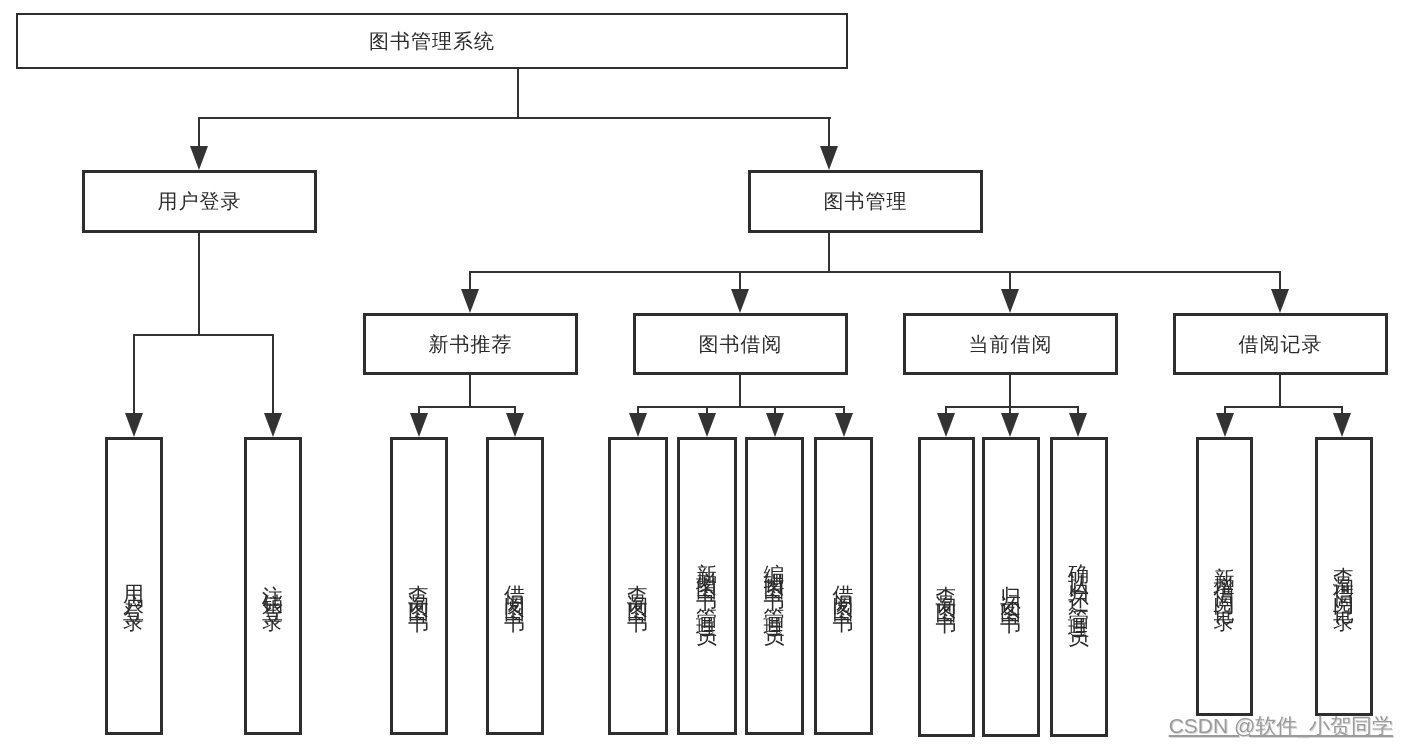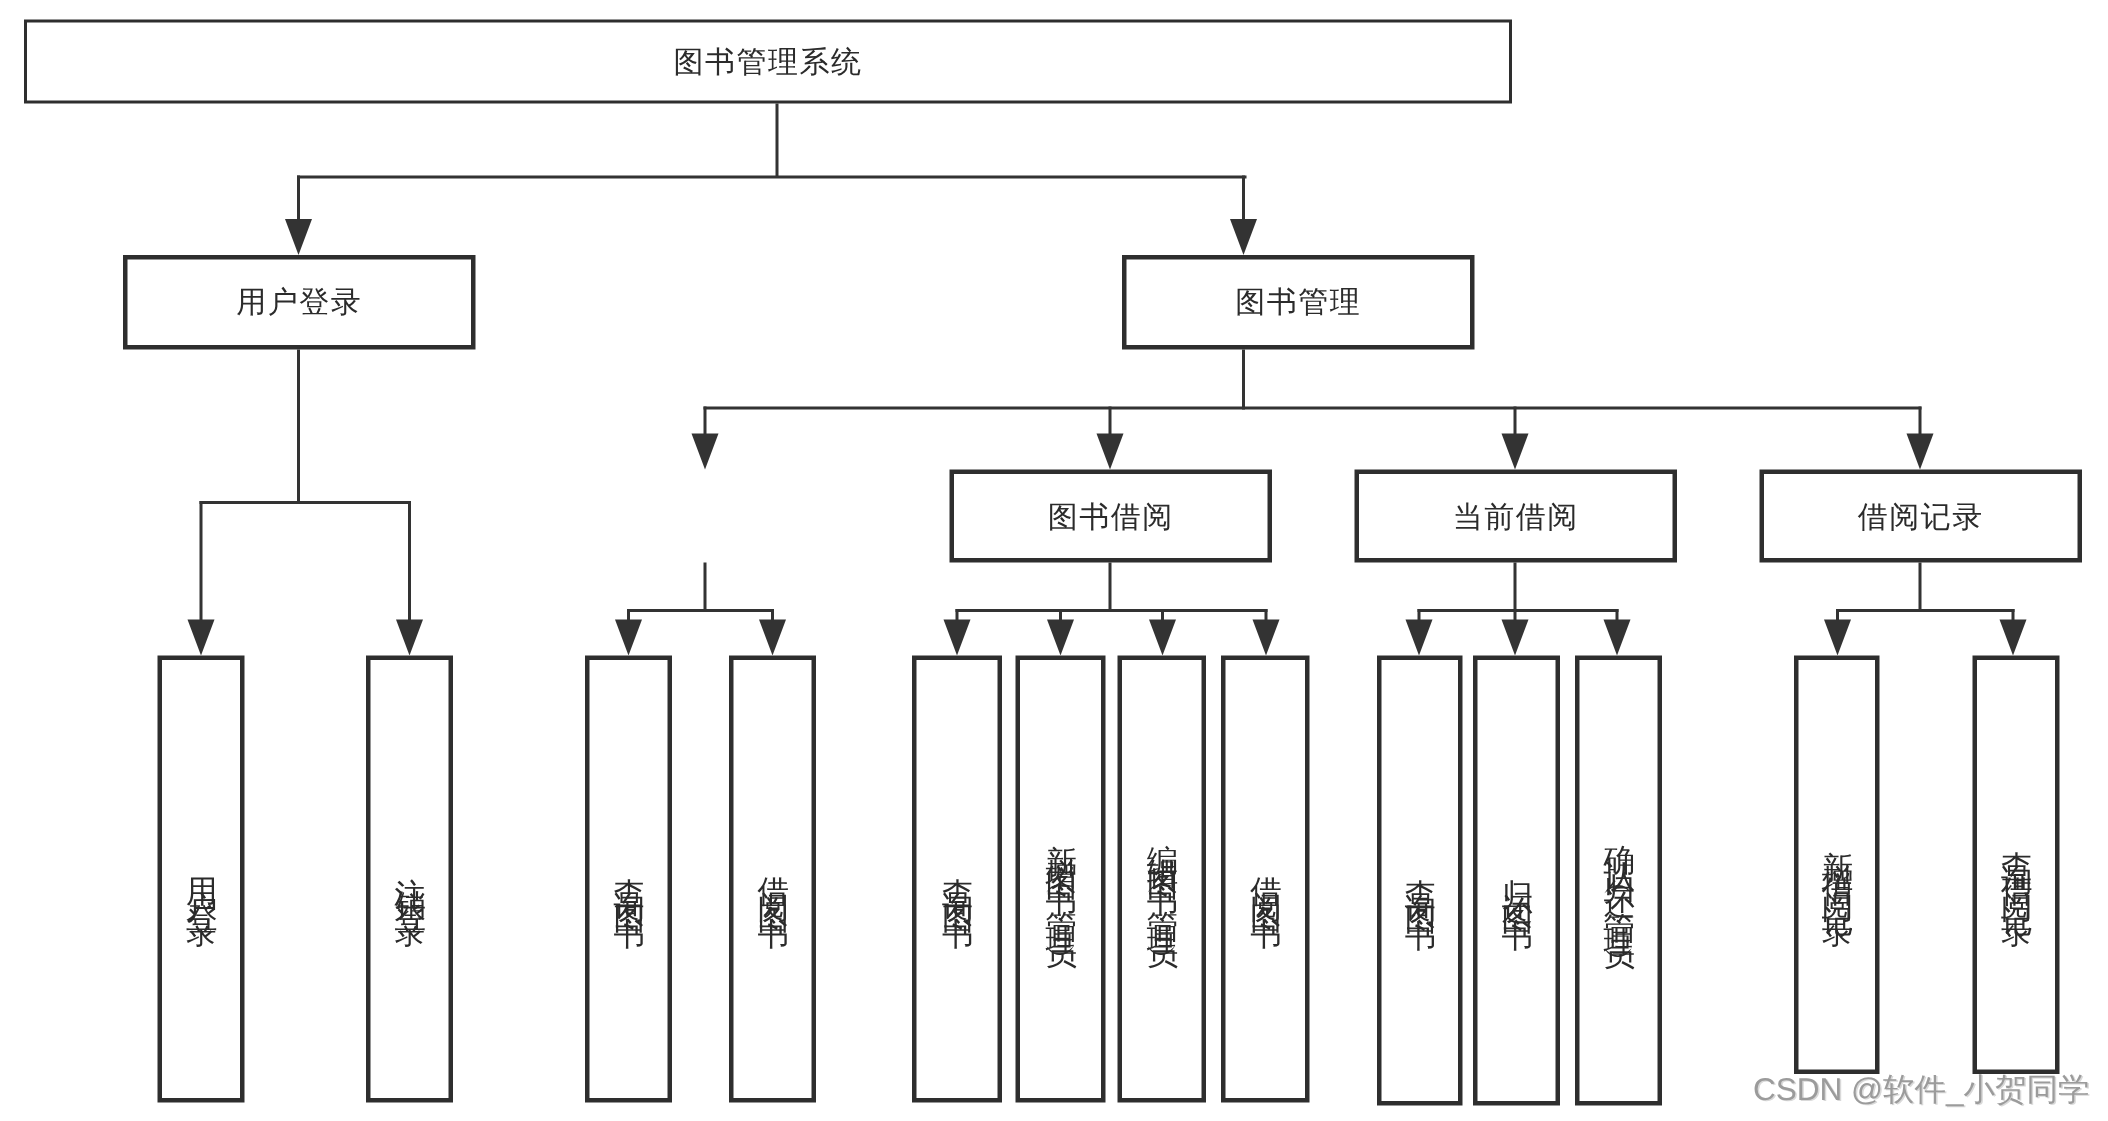--- a/index.html
+++ b/index.html
@@ -64,28 +64,29 @@
   }
   
   .watermark {
     position: absolute;
     right: 12px;
     bottom: 7px;
     font-size: 21px;
     color: #9b9b9b;
     text-shadow: 1px 1px 0 #d9d9d9;
     white-space: nowrap;
+    text-decoration: underline;
   }
 </style>
 </head>
 <body>
 
 <div class="canvas">
 
-  <div class="box thin" style="left:16px; top:13px; width:992px; height:56px;">
+  <div class="box thin" style="left:16px; top:13px; width:832px; height:56px;">
     <span class="hlabel">图书管理系统</span>
   </div>
 
   <div class="vl" style="left:517px; top:69px; height:49px;"></div>
   <div class="hl" style="left:198px; top:117px; width:633px;"></div>
   <div class="vl" style="left:198px; top:117px; height:33px;"></div>
   <div class="ah" style="left:190px; top:146px;"></div>
   <div class="vl" style="left:828px; top:117px; height:33px;"></div>
   <div class="ah" style="left:820px; top:146px;"></div>
 
@@ -107,20 +108,23 @@
   <div class="hl" style="left:469px; top:271px; width:812px;"></div>
   <div class="vl" style="left:469px; top:271px; height:21px;"></div>
   <div class="ah" style="left:461px; top:289px;"></div>
   <div class="vl" style="left:739px; top:271px; height:21px;"></div>
   <div class="ah" style="left:731px; top:289px;"></div>
   <div class="vl" style="left:1009px; top:271px; height:21px;"></div>
   <div class="ah" style="left:1001px; top:289px;"></div>
   <div class="vl" style="left:1279px; top:271px; height:21px;"></div>
   <div class="ah" style="left:1271px; top:289px;"></div>
 
+  <div class="box" style="left:363px; top:313px; width:215px; height:62px;">
+    <span class="hlabel">新书推荐</span>
+  </div>
   <div class="box" style="left:633px; top:313px; width:215px; height:62px;">
     <span class="hlabel">图书借阅</span>
   </div>
   <div class="box" style="left:903px; top:313px; width:215px; height:62px;">
     <span class="hlabel">当前借阅</span>
   </div>
   <div class="box" style="left:1173px; top:313px; width:215px; height:62px;">
     <span class="hlabel">借阅记录</span>
   </div>
 

